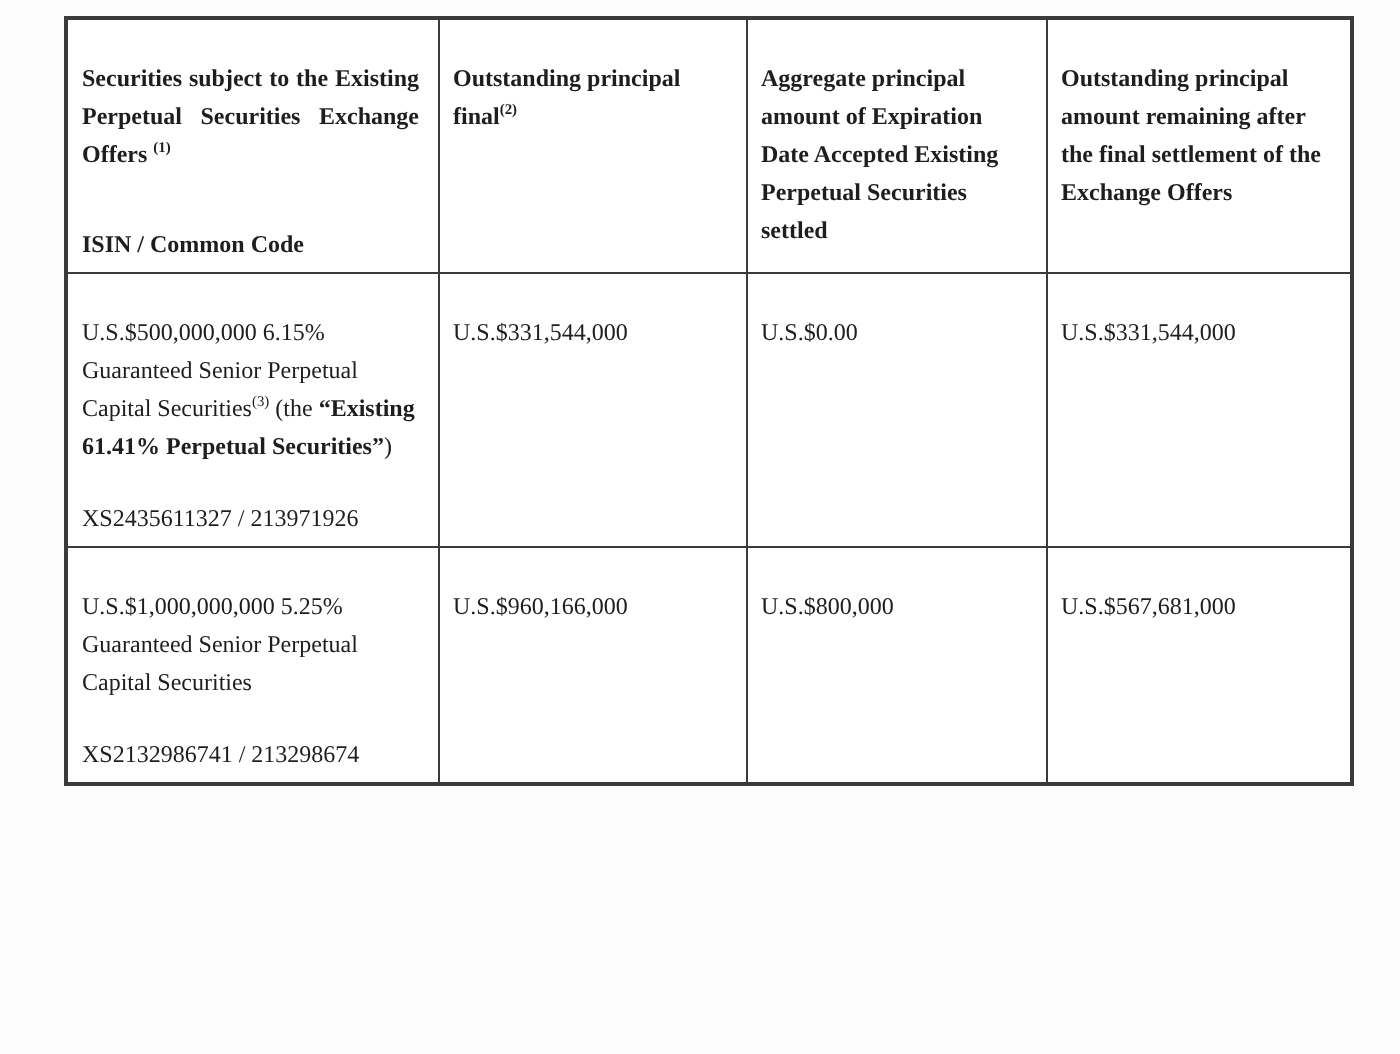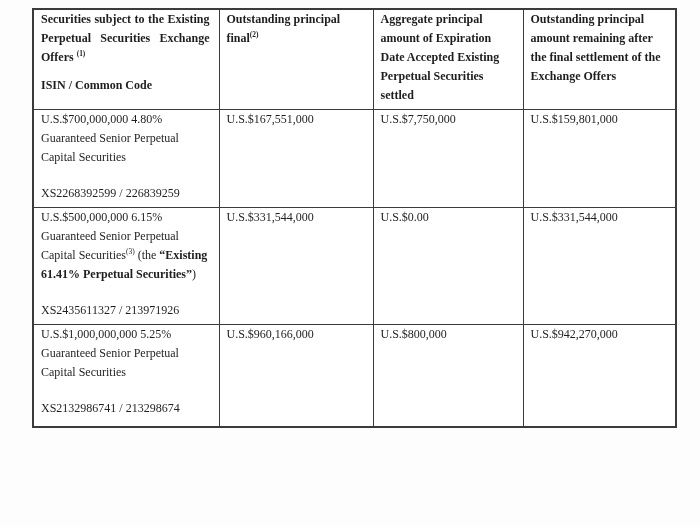--- a/index.html
+++ b/index.html
@@ -24,37 +24,37 @@
     left: 32px;
     top: 8px;
     width: 643px;
     border-collapse: collapse;
     table-layout: fixed;
     border: 2px solid var(--border, #3b3b3b);
   }
   th, td {
     border: 1.5px solid var(--border, #3b3b3b);
     vertical-align: top;
-    padding: 0 9px 4px 7px;
+    padding: 20px 9px 4px 7px;
     font-size: 12px;
     line-height: 19px;
     font-weight: normal;
     text-align: left;
     background: #ffffff;
   }
   th { font-weight: bold; }
   p { margin: 0; }
   sup {
     font-size: 0.62em;
     line-height: 0;
     vertical-align: super;
   }
   .sup-space { margin-left: 3px; }
   th .title-justify { text-align: justify; }
-  th .subtitle { margin-top: 9px; }
+  th .subtitle { margin-top: 26px; }
   td .isin { margin-top: 17px; }
   
   thead tr { height: 83px; }
   tbody tr:nth-child(1) { height: 74px; }
   tbody tr:nth-child(2) { height: 83px; }
   tbody tr:nth-child(3) { height: 102px; }
   tbody tr:nth-child(4) { height: 84px; }
   tbody tr:nth-child(5) { height: 89px; }
 </style>
 </head>
@@ -81,35 +81,20 @@
           <p>Aggregate principal amount of Expiration Date Accepted Existing Perpetual Securities settled</p>
         </th>
         <th>
           <p>Outstanding principal amount remaining after the final settlement of the Exchange Offers</p>
         </th>
       </tr>
     </thead>
     <tbody>
         <tr>
           <td>
-            <p class="desc"><span>U.S.$700,000,000 4.80% Guaranteed Senior Perpetual Capital Securities</span></p>
-            <p class="isin">XS2268392599 / 226839259</p>
-          </td>
-          <td>
-            <p class="amt">U.S.$167,551,000</p>
-          </td>
-          <td>
-            <p class="amt">U.S.$7,750,000</p>
-          </td>
-          <td>
-            <p class="amt">U.S.$159,801,000</p>
-          </td>
-        </tr>
-        <tr>
-          <td>
             <p class="desc"><span>U.S.$500,000,000 6.15% Guaranteed Senior Perpetual Capital Securities</span><sup>(3)</sup><span> (the </span><b>“Existing 61.41% Perpetual Securities”</b><span>)</span></p>
             <p class="isin">XS2435611327 / 213971926</p>
           </td>
           <td>
             <p class="amt">U.S.$331,544,000</p>
           </td>
           <td>
             <p class="amt">U.S.$0.00</p>
           </td>
           <td>
@@ -121,18 +106,18 @@
             <p class="desc"><span>U.S.$1,000,000,000 5.25% Guaranteed Senior Perpetual Capital Securities</span></p>
             <p class="isin">XS2132986741 / 213298674</p>
           </td>
           <td>
             <p class="amt">U.S.$960,166,000</p>
           </td>
           <td>
             <p class="amt">U.S.$800,000</p>
           </td>
           <td>
-            <p class="amt">U.S.$942,270,000</p>
+            <p class="amt">U.S.$567,681,000</p>
           </td>
         </tr>
       </tbody>
   </table>
 </div>
 
 </body></html>

